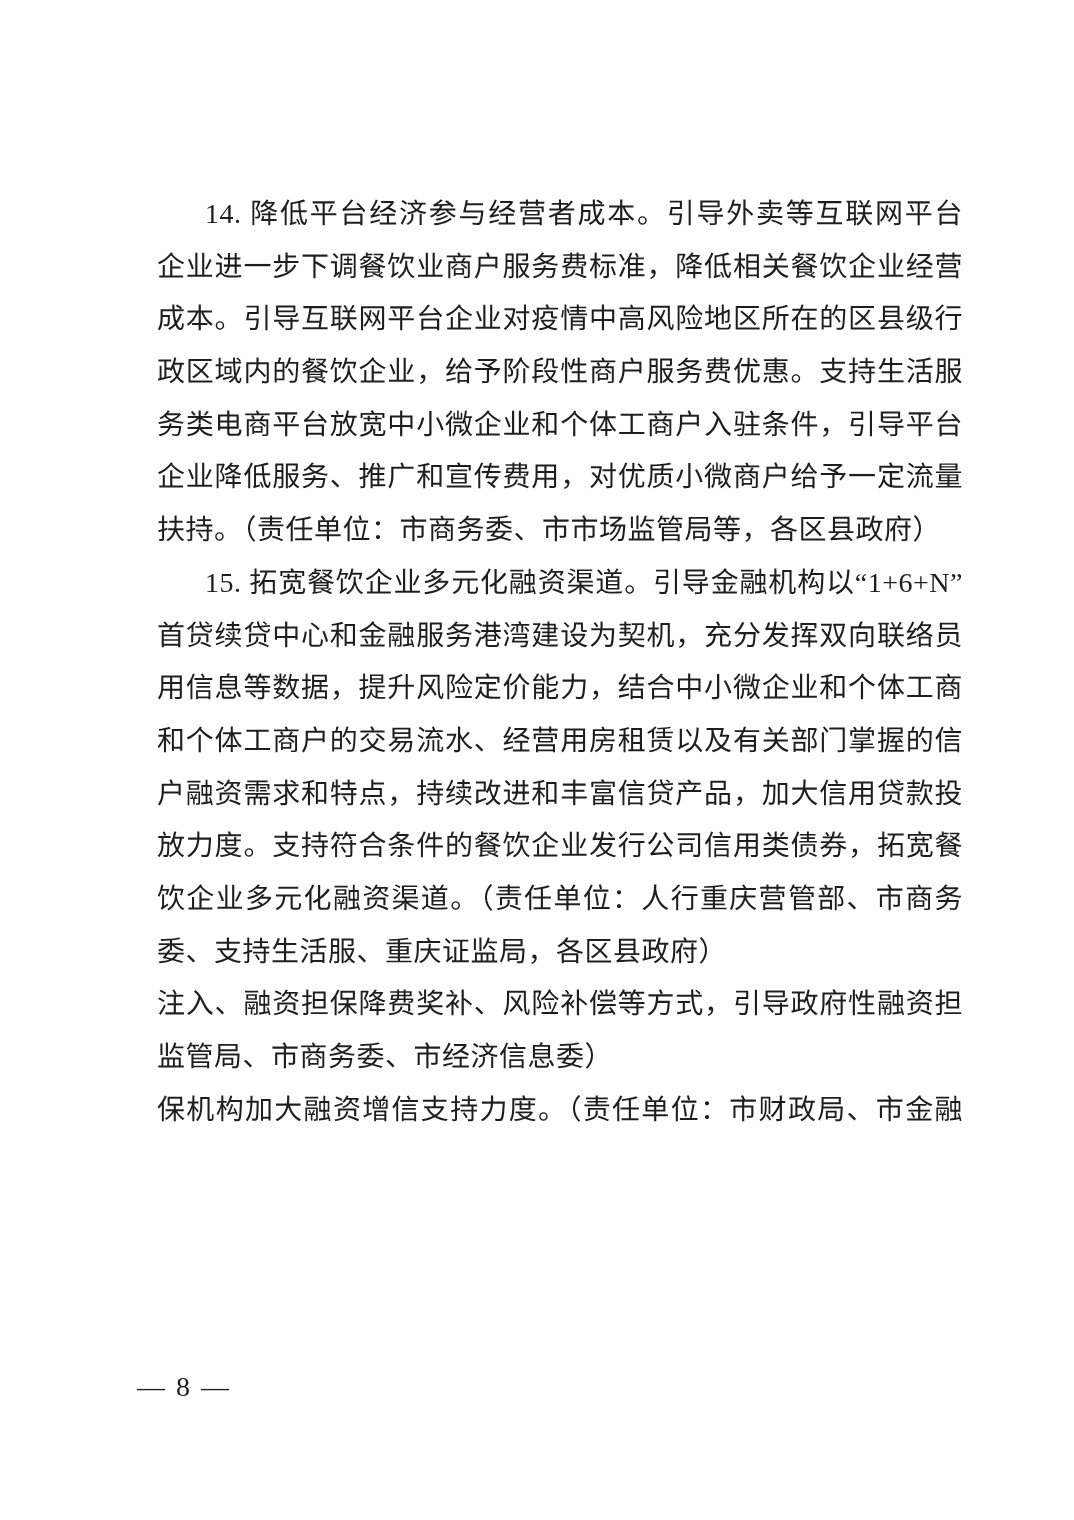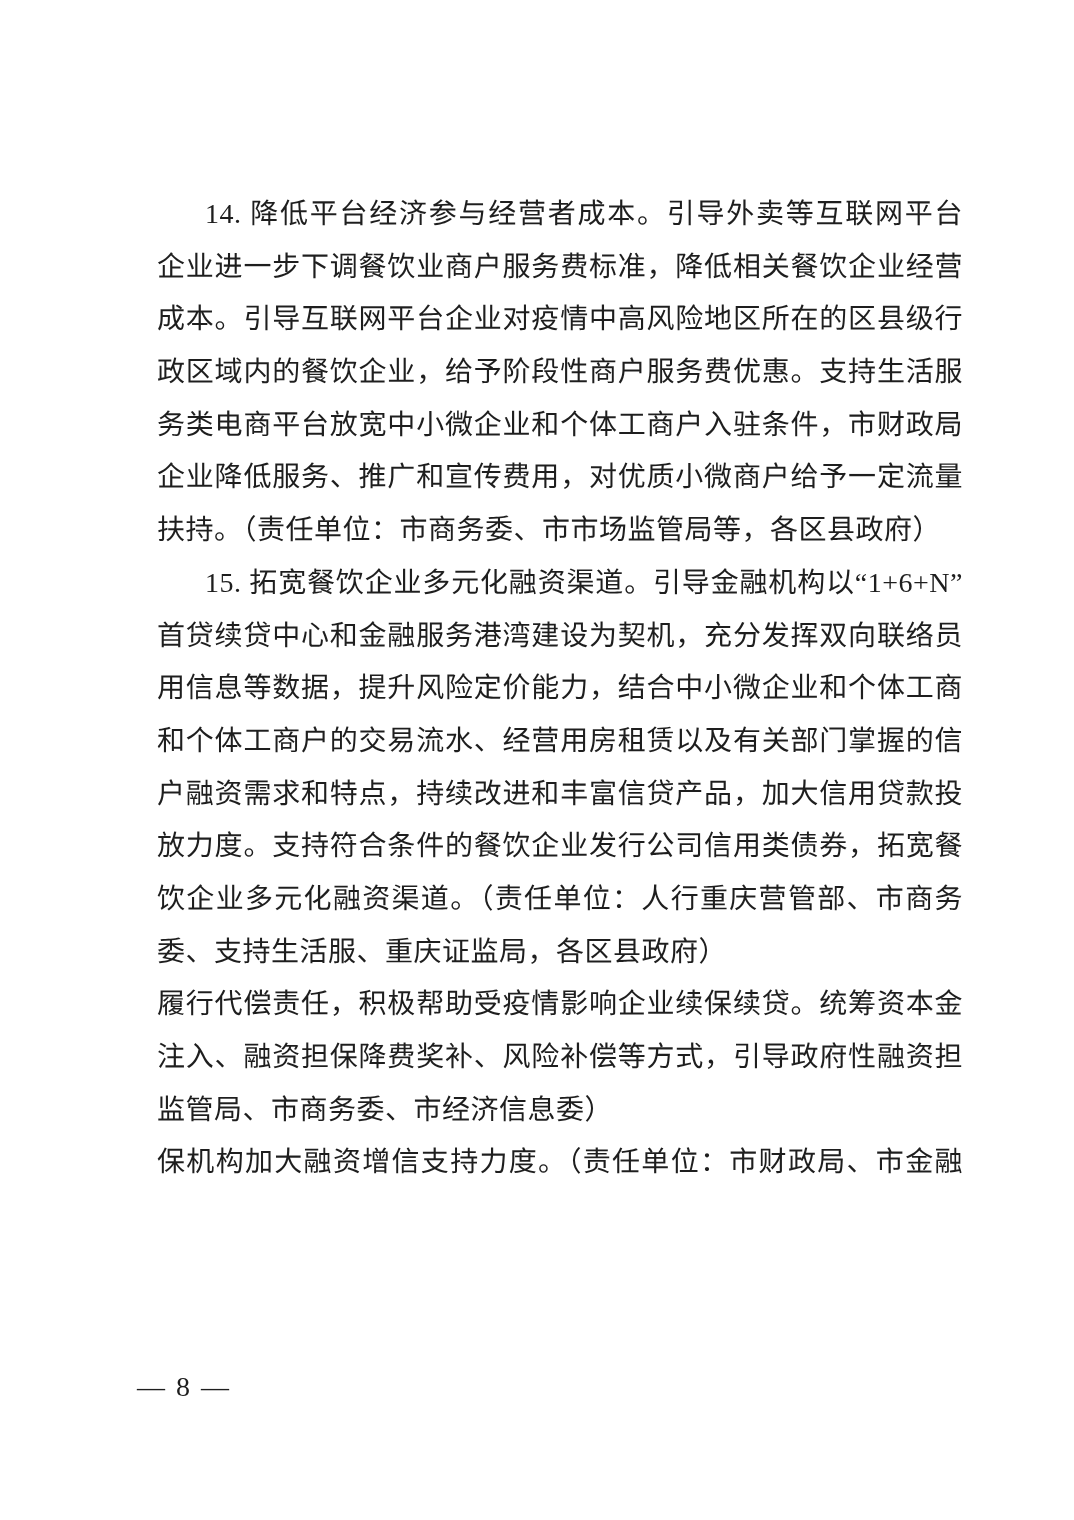--- a/index.html
+++ b/index.html
@@ -64,35 +64,34 @@
 </head>
 <body>
 
 <div class="page">
   <div class="doc-text">
       <div class="paragraph">
         <div class="line first">14. 降低平台经济参与经营者成本。引导外卖等互联网平台</div>
         <div class="line">企业进一步下调餐饮业商户服务费标准，降低相关餐饮企业经营</div>
         <div class="line">成本。引导互联网平台企业对疫情中高风险地区所在的区县级行</div>
         <div class="line">政区域内的餐饮企业，给予阶段性商户服务费优惠。支持生活服</div>
-        <div class="line">务类电商平台放宽中小微企业和个体工商户入驻条件，市财政局</div>
+        <div class="line">务类电商平台放宽中小微企业和个体工商户入驻条件，引导平台</div>
         <div class="line">企业降低服务、推广和宣传费用，对优质小微商户给予一定流量</div>
         <div class="line last">扶持。（责任单位：市商务委、市市场监管局等，各区县政府）</div>
       </div>
       <div class="paragraph">
         <div class="line first">15. 拓宽餐饮企业多元化融资渠道。引导金融机构以“1+6+N”</div>
         <div class="line">首贷续贷中心和金融服务港湾建设为契机，充分发挥双向联络员</div>
         <div class="line">用信息等数据，提升风险定价能力，结合中小微企业和个体工商</div>
         <div class="line">和个体工商户的交易流水、经营用房租赁以及有关部门掌握的信</div>
         <div class="line">户融资需求和特点，持续改进和丰富信贷产品，加大信用贷款投</div>
         <div class="line">放力度。支持符合条件的餐饮企业发行公司信用类债券，拓宽餐</div>
         <div class="line">饮企业多元化融资渠道。（责任单位：人行重庆营管部、市商务</div>
         <div class="line last">委、支持生活服、重庆证监局，各区县政府）</div>
       </div>
       <div class="paragraph">
-        <div class="line">履行代偿责任，积极帮助受疫情影响企业续保续贷。统筹资本金</div>
         <div class="line">注入、融资担保降费奖补、风险补偿等方式，引导政府性融资担</div>
         <div class="line last">监管局、市商务委、市经济信息委）</div>
         <div class="line">保机构加大融资增信支持力度。（责任单位：市财政局、市金融</div>
       </div>
     </div>
   <div class="page-number">— 8 —</div>
 </div>
 
 </body></html>

